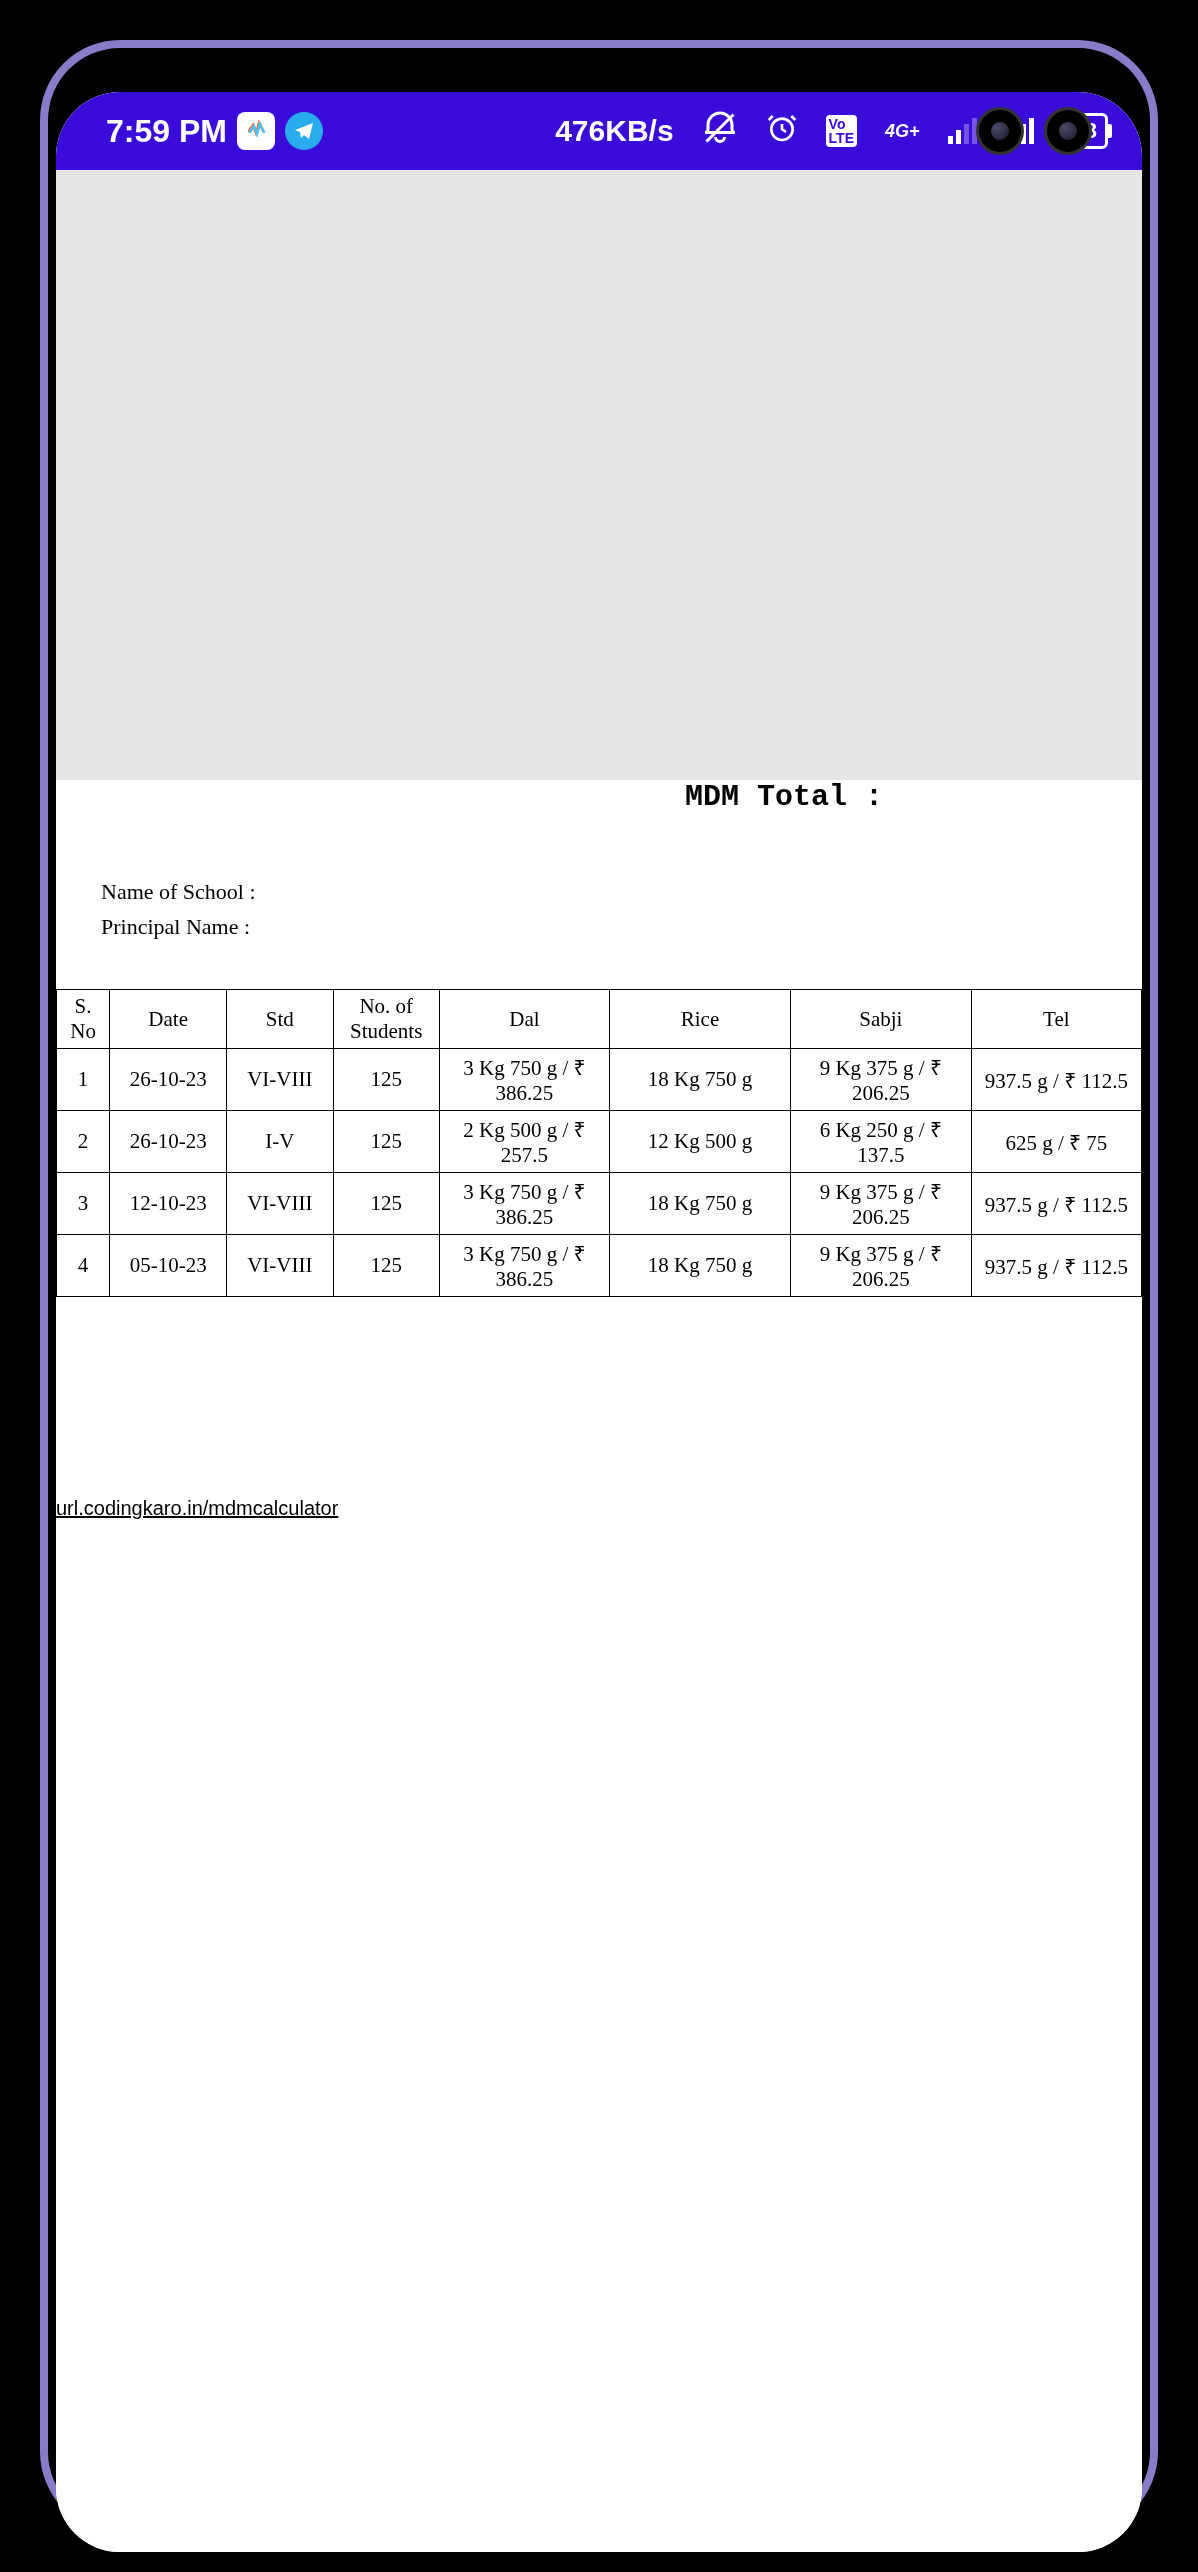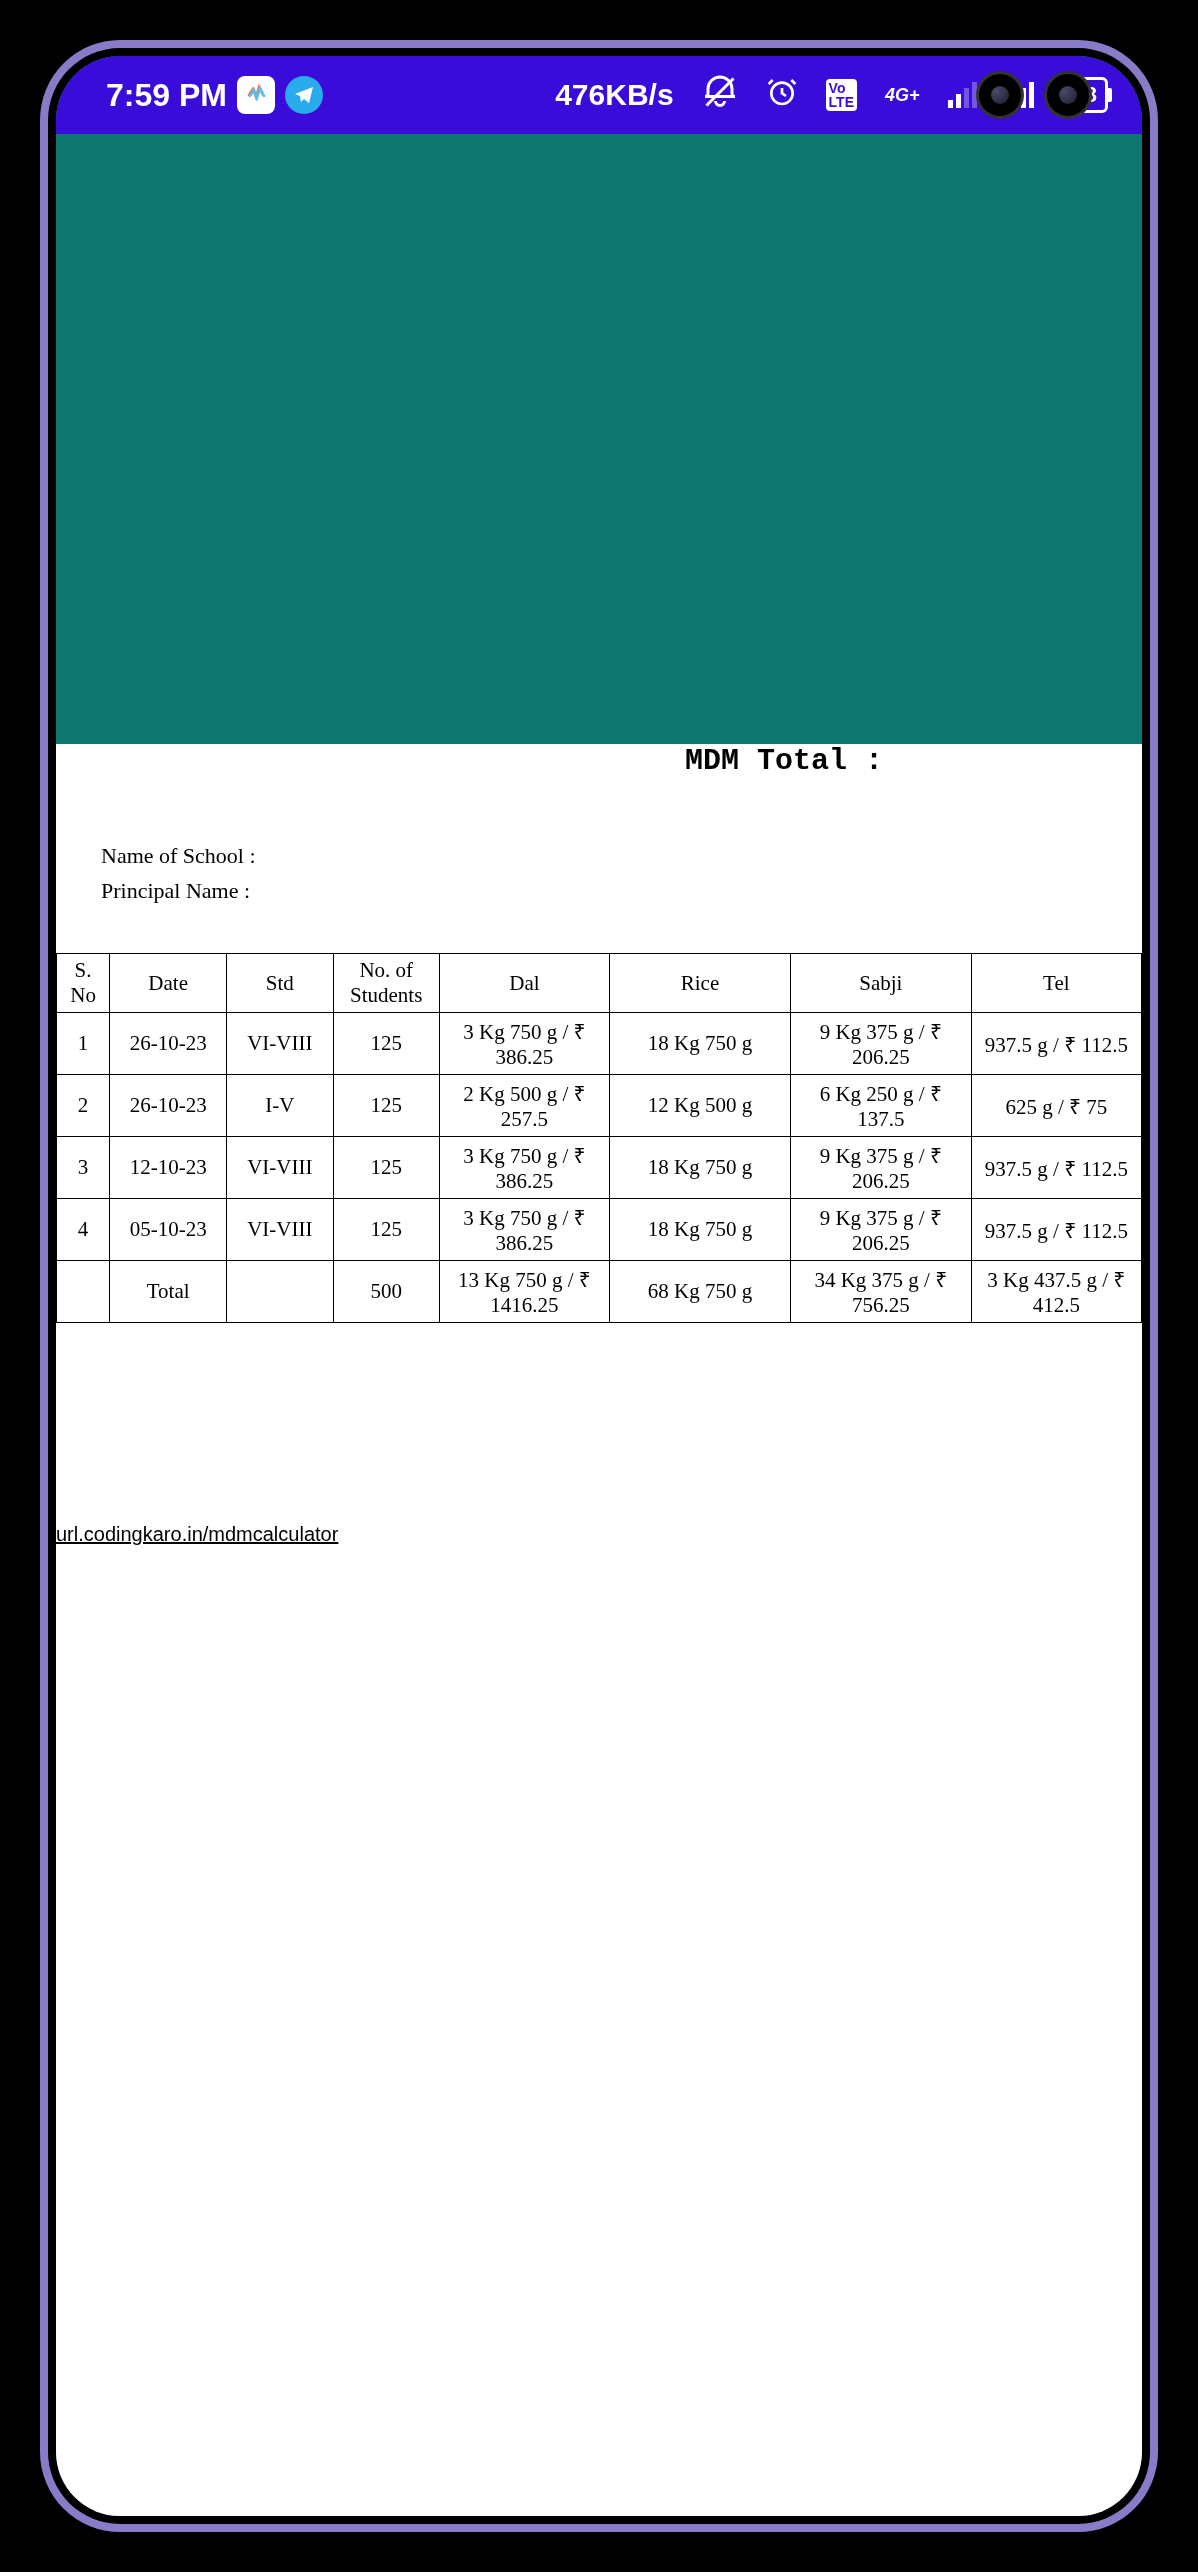--- a/index.html
+++ b/index.html
@@ -33,23 +33,24 @@
     border-radius: 72px;
     background: #000;
     padding: 8px;
     position: relative;
   }
   
   .screen {
     width: 100%;
     height: 100%;
     border-radius: 64px;
-    background: #0f766e;
+    background: #e5e5e5;
     overflow: hidden;
     position: relative;
+    margin-top: 36px;
   }
   
   .status-bar {
     background: #3a0cda;
     height: 78px;
     display: flex;
     align-items: center;
     justify-content: space-between;
     padding: 0 30px 0 50px;
     color: #fff;
@@ -349,30 +350,20 @@
               <tr>
                 <td>4</td>
                 <td>05-10-23</td>
                 <td>VI-VIII</td>
                 <td>125</td>
                 <td>3 Kg 750 g / ₹ 386.25</td>
                 <td>18 Kg 750 g</td>
                 <td>9 Kg 375 g / ₹ 206.25</td>
                 <td>937.5 g / ₹ 112.5</td>
               </tr>
-              <tr>
-                <td></td>
-                <td>Total</td>
-                <td></td>
-                <td>500</td>
-                <td>13 Kg 750 g / ₹ 1416.25</td>
-                <td>68 Kg 750 g</td>
-                <td>34 Kg 375 g / ₹ 756.25</td>
-                <td>3 Kg 437.5 g / ₹ 412.5</td>
-              </tr>
             </tbody>
         </table>
 
         <a class="url-link">url.codingkaro.in/mdmcalculator</a>
 
       </div>
 
     </div>
   </div>
 </div>

